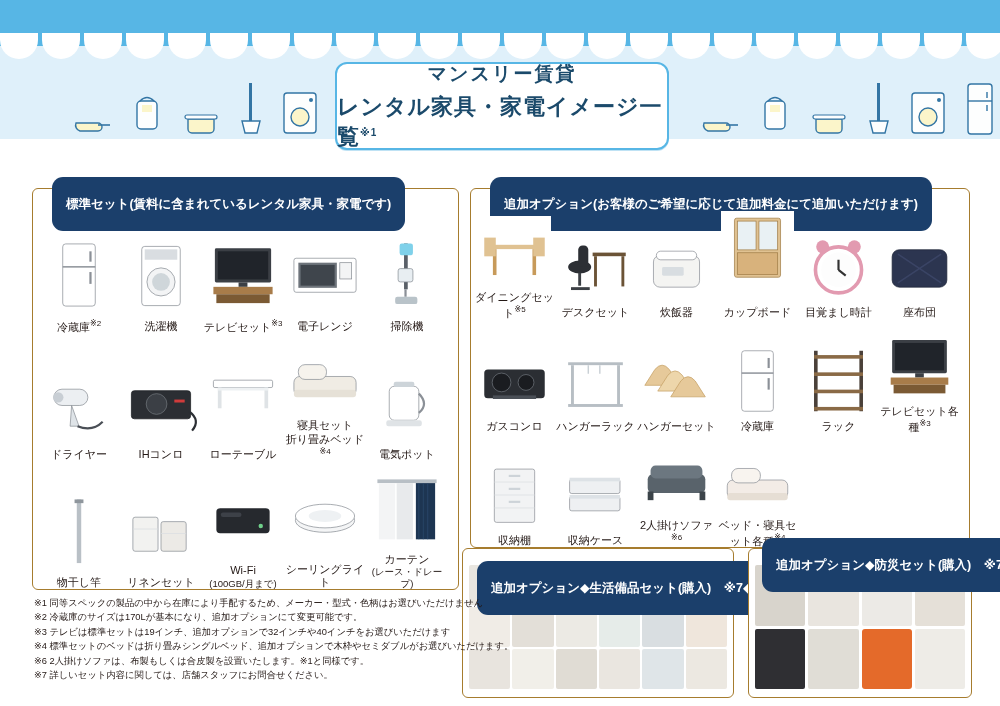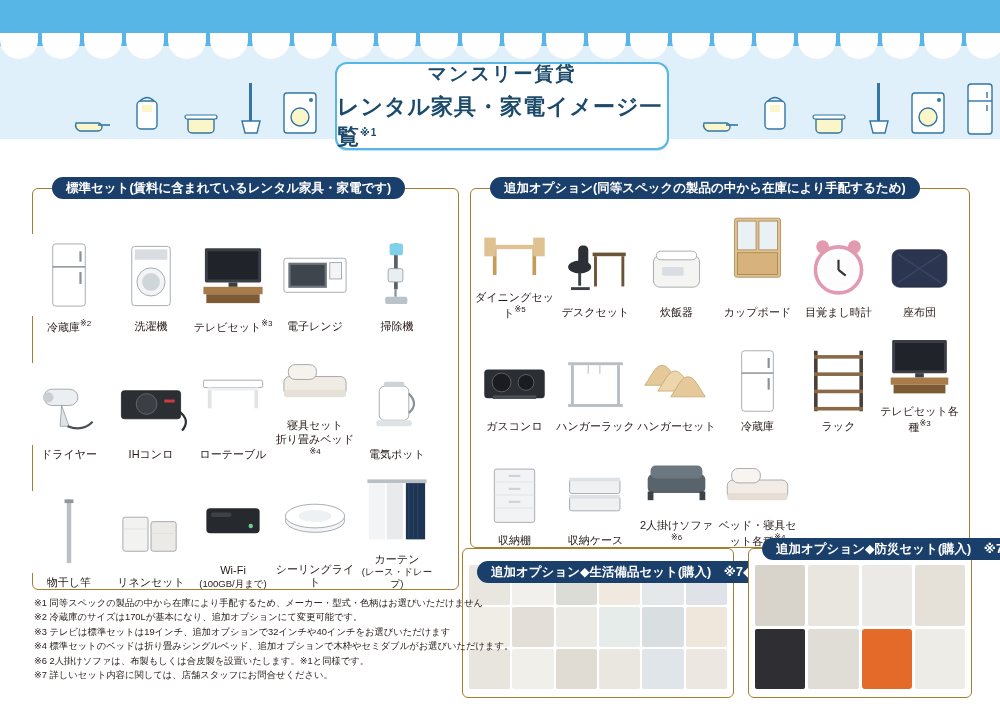--- a/index.html
+++ b/index.html
@@ -55,21 +55,21 @@
   .title-plate .t2 sup{font-size:10px;vertical-align:super;}
 
   
   .panel{
     position:absolute;border:1px solid #a67c2e;border-radius:6px;background:#fff;
   }
   .panel-title{
     position:absolute;height:22px;line-height:22px;
     background:#1b3f6b;color:#ffffff;font-size:12.5px;
     border-radius:11px;text-align:center;white-space:nowrap;
-    padding:0 14px;font-weight:bold;
+    padding:16px 14px;font-weight:bold;
   }
   
   #panel-standard{left:32px;top:188px;width:425px;height:400px;}
   #title-standard{left:52px;top:177px;}
   
   #panel-option{left:470px;top:188px;width:498px;height:358px;}
   #title-option{left:490px;top:177px;}
   
   #panel-daily{left:462px;top:548px;width:270px;height:148px;}
   #title-daily{left:477px;top:538px;margin-top:23px;}
@@ -213,21 +213,21 @@
 
   <div class="title-plate">
     <div class="t1">マンスリー賃貸</div>
     <div class="t2"><span>レンタル家具・家電イメージ一覧</span><sup>※1</sup></div>
   </div>
 </div>
 
 <div class="panel" id="panel-standard"></div>
 <div class="panel-title" id="title-standard">標準セット(賃料に含まれているレンタル家具・家電です)</div>
 
-<div class="grid" id="grid-standard" style="left:28px;top:206px;width:413px;">
+<div class="grid" id="grid-standard" style="left:38px;top:206px;width:413px;">
     <div class="cell" style="width: 82px; height: 128px;">
       <div class="thumb" style="height: 82px;">
         <svg width="74" height="82" viewBox="0 0 100 100" preserveAspectRatio="xMidYMid meet">
           <rect x="28" y="8" width="44" height="84" rx="4" fill="#ffffff" stroke="#8b9097"></rect>
           <rect x="28" y="38" width="44" height="2" fill="#8b9097"></rect>
           <rect x="64" y="18" width="3" height="14" fill="#8b9097"></rect>
           <rect x="64" y="46" width="3" height="16" fill="#8b9097"></rect>
         </svg>
       </div>
       <div class="cap">冷蔵庫<sup>※2</sup></div>
@@ -380,21 +380,21 @@
           <rect x="36" y="15" width="22" height="76" fill="#e8eaec"></rect>
           <rect x="62" y="15" width="26" height="76" fill="#1d3552"></rect>
           <path d="M66 15 v76 M72 15 v76 M78 15 v76" stroke="#2c4a6e"></path>
         </svg>
       </div>
       <div class="cap">カーテン<span class="small">(レース・ドレープ)</span></div>
     </div>
   </div>
 
 <div class="panel" id="panel-option"></div>
-<div class="panel-title" id="title-option">追加オプション(同等スペックの製品の中から在庫により手配するため)</div>
+<div class="panel-title" id="title-option">追加オプション(お客様のご希望に応じて追加料金にて追加いただけます)</div>
 
 <div class="grid" id="grid-option" style="left:474px;top:206px;width:490px;">
     <div class="cell" style="width: 81px; height: 114px;">
       <div class="thumb" style="height: 72px;">
         <svg width="73" height="72" viewBox="0 0 100 100" preserveAspectRatio="xMidYMid meet">
           <rect x="16" y="40" width="68" height="6" fill="#e0c292"></rect>
           <rect x="20" y="46" width="5" height="36" fill="#c79a5a"></rect>
           <rect x="75" y="46" width="5" height="36" fill="#c79a5a"></rect>
           <rect x="8" y="30" width="16" height="26" fill="#e0c292"></rect>
           <rect x="76" y="30" width="16" height="26" fill="#e0c292"></rect>

